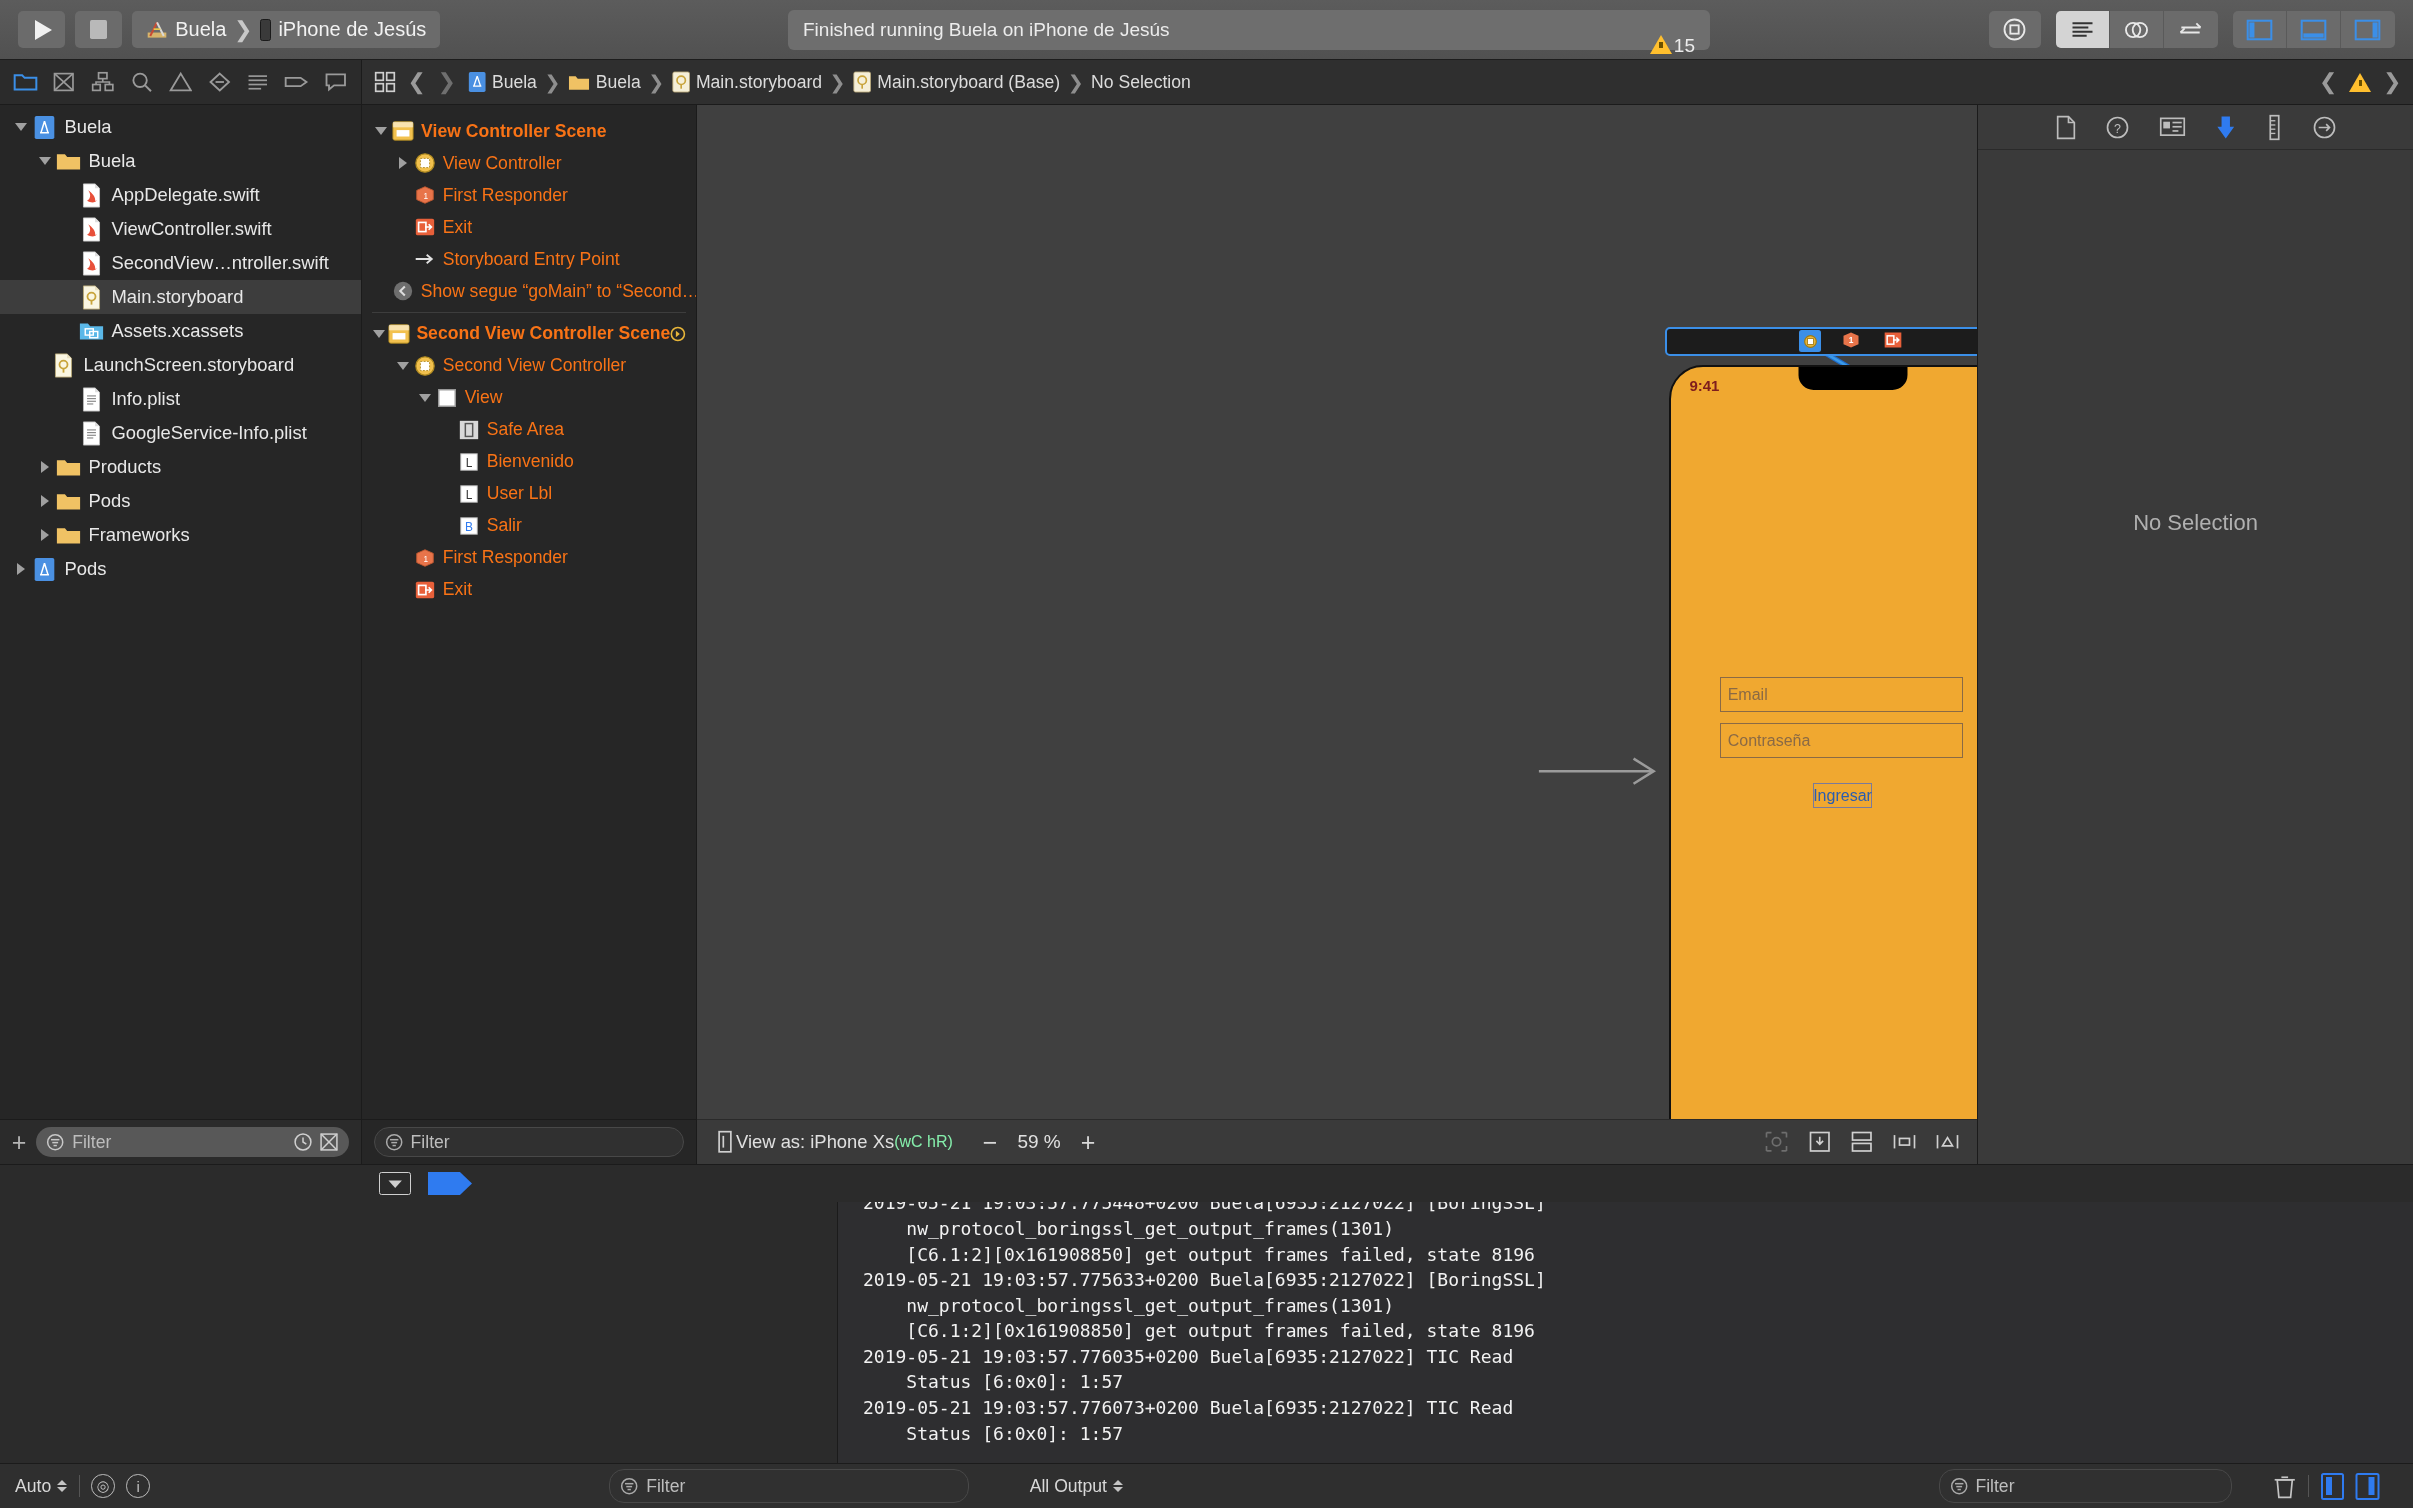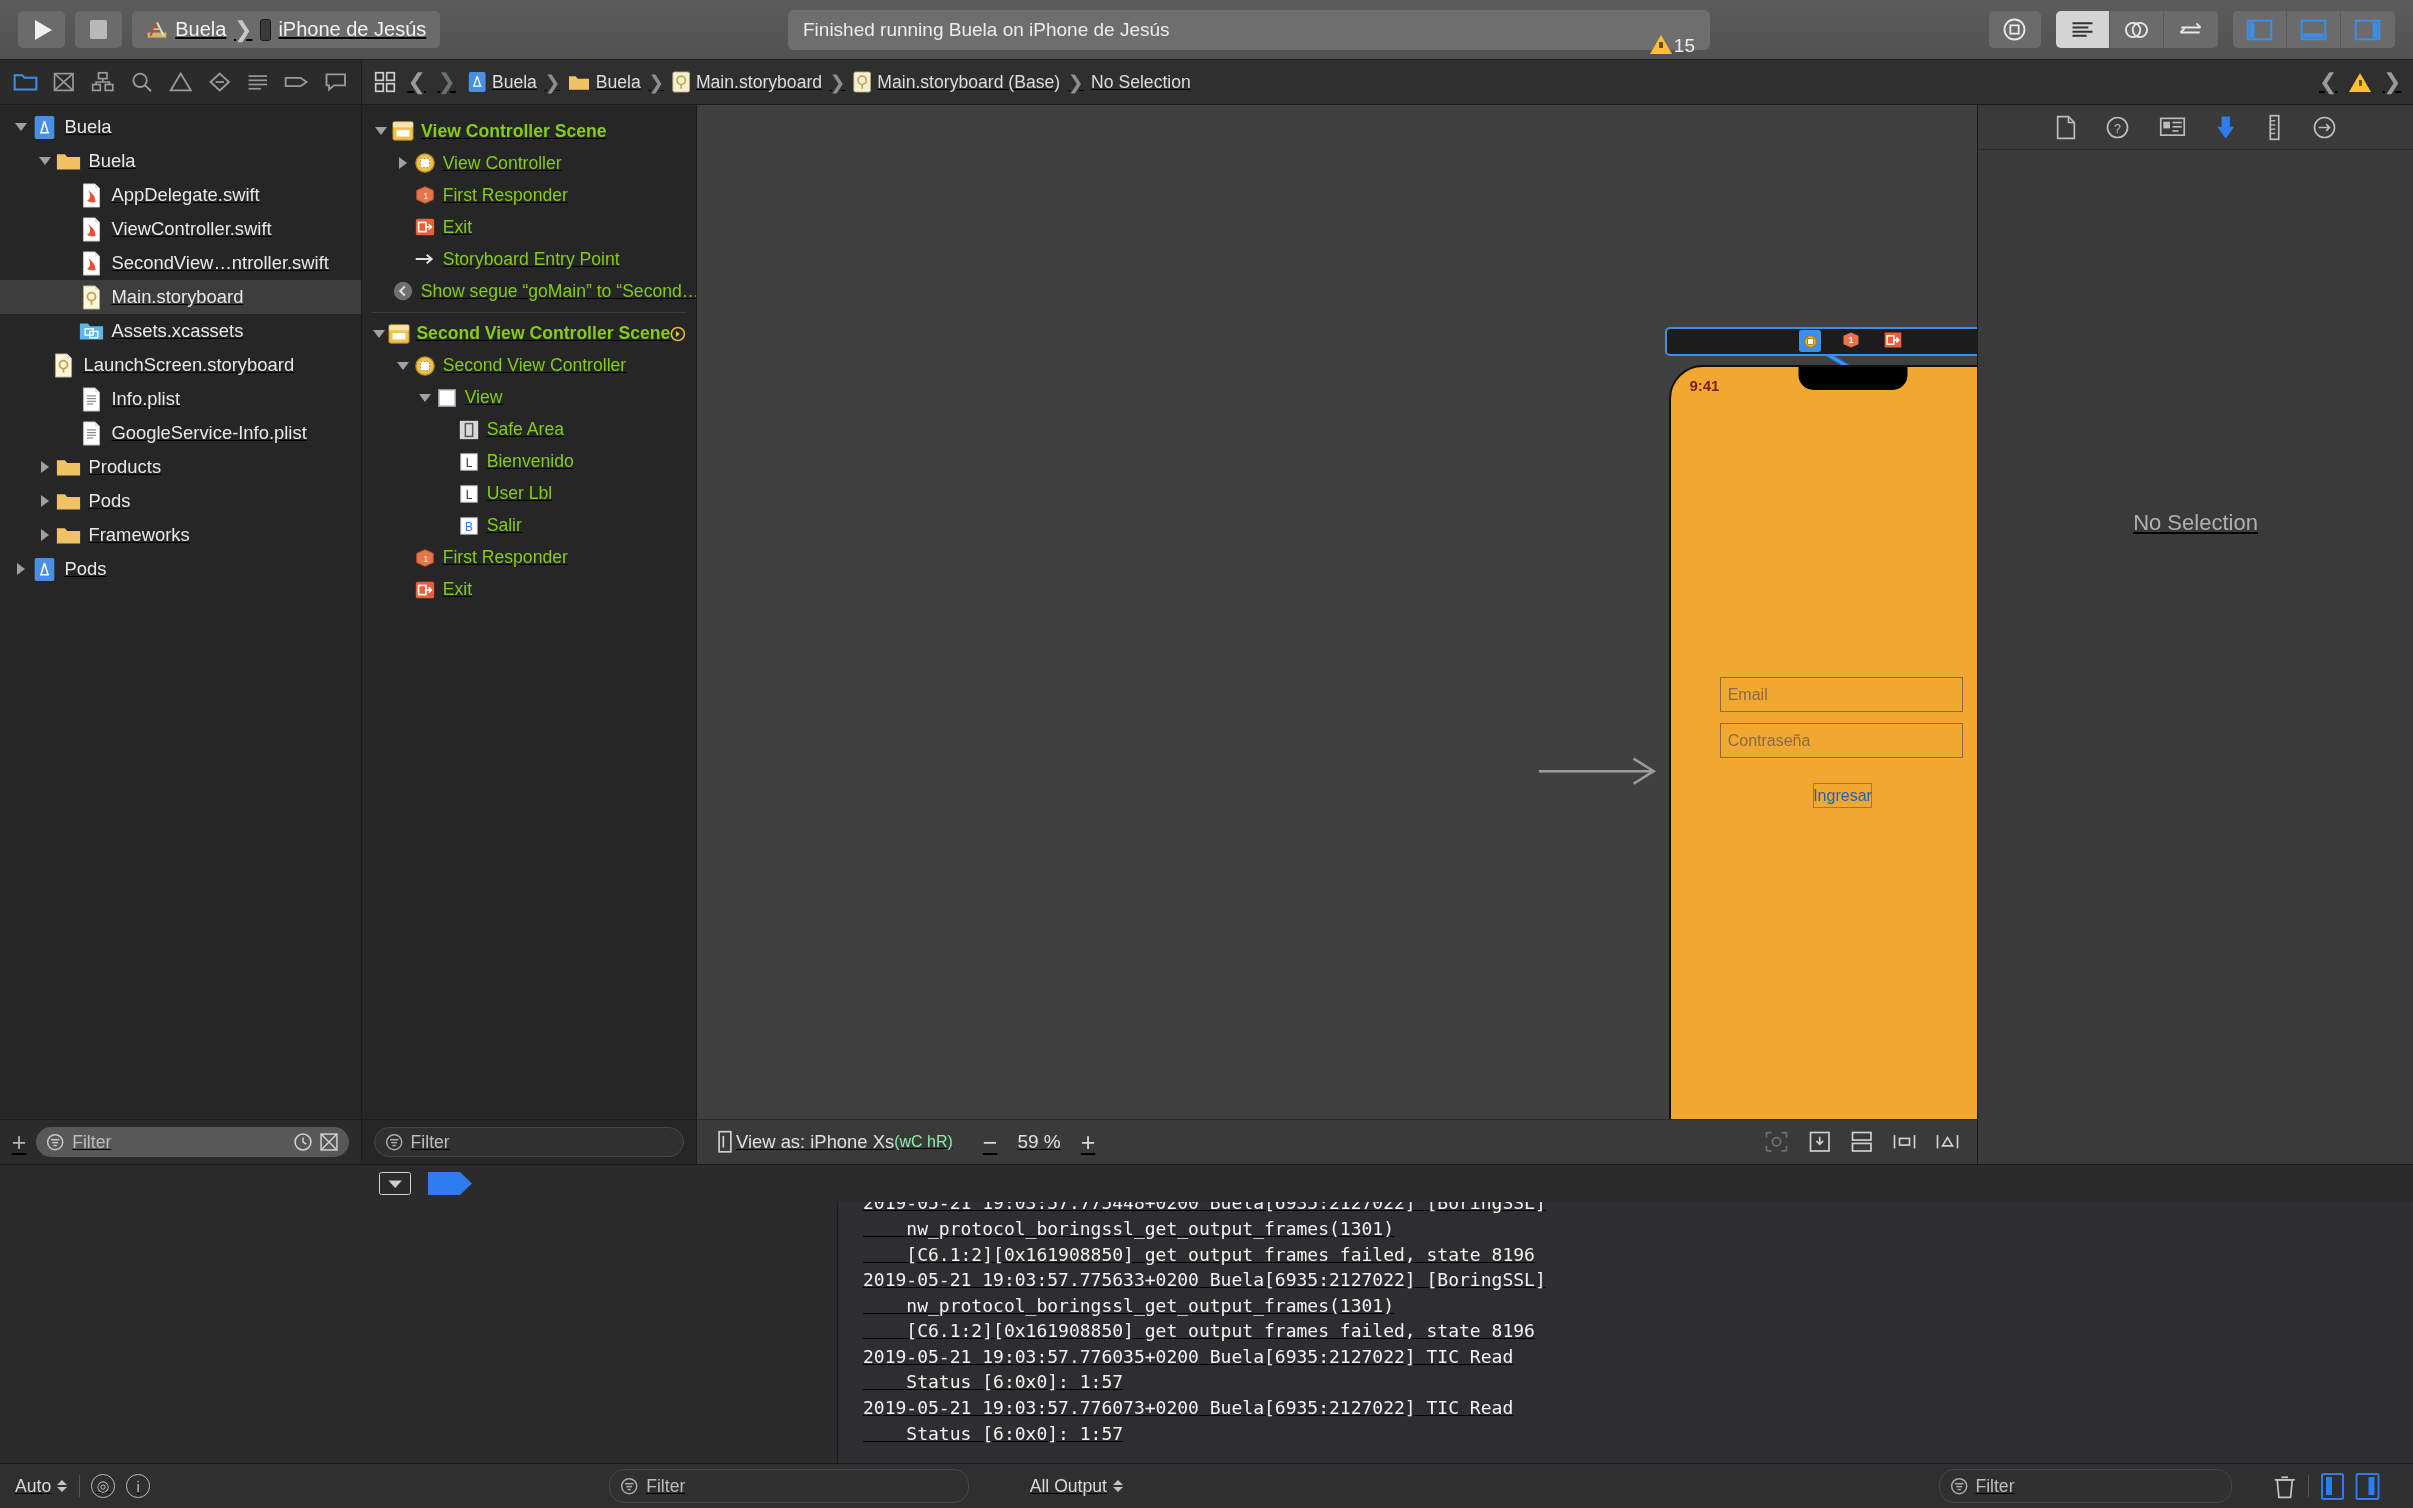--- a/index.html
+++ b/index.html
@@ -3,21 +3,21 @@
 <meta charset="utf-8">
 <style>
   * { box-sizing: border-box; margin: 0; padding: 0; }
   html, body {
     width: 2413px; height: 1508px;
     background: #2b2b2b;
     font-family: "Liberation Sans", sans-serif;
     overflow: hidden;
     -webkit-font-smoothing: antialiased;
   }
-  #app { width: 2413px; height: 1508px; display: flex; flex-direction: column; position: relative; text-decoration: underline; }
+  #app { width: 2413px; height: 1508px; display: flex; flex-direction: column; position: relative; }
 
   
   .toolbar {
     height: 60px; min-height: 60px;
     background: linear-gradient(180deg,#5c5c5c 0%,#515151 100%);
     border-bottom: 0.8px solid #1d1d1d;
     display: flex; align-items: center; padding: 0 18.4px; gap: 10px;
     position: relative;
   }
   .tb-btn {
@@ -111,21 +111,21 @@
   .jb-right { margin-left: auto; display: flex; align-items: center; gap: 11.7px; }
 
   .editor-body { flex: 1; display: flex; min-height: 0; }
 
   
   .outline {
     width: 335px; min-width: 335px; background: #262626; border-right: 0.8px solid #1b1b1b;
     display: flex; flex-direction: column;
   }
   .outline-tree { flex: 1; padding-top: 10px; overflow: hidden; }
-  .orow { height: 32px; display: flex; align-items: center; font-size: 17.6px; color: #84cc16; white-space: nowrap; }
+  .orow { height: 32px; display: flex; align-items: center; font-size: 17.6px; color: #f97316; white-space: nowrap; }
   .orow.bold { font-weight: bold; }
   .oicon { width: 22px; height: 22px; margin-right: 6.7px; flex-shrink: 0; display:flex;align-items:center;justify-content:center; }
   .outline-sep { height: 0.8px; background: #3d3d3d; margin: 5px 10px; }
   .outline-filter { height: 45px; min-height: 45px; border-top: 0.8px solid #1b1b1b; display:flex; align-items:center; padding: 0 11.7px; }
 
   
   .canvas-wrap { flex: 1; display: flex; flex-direction: column; min-width: 0; background: #404040; }
   .canvas { flex: 1; position: relative; overflow: hidden; }
   .canvas-bottom {
     height: 45px; min-height: 45px; background: #3a3a3a; border-top: 0.8px solid #2a2a2a;

